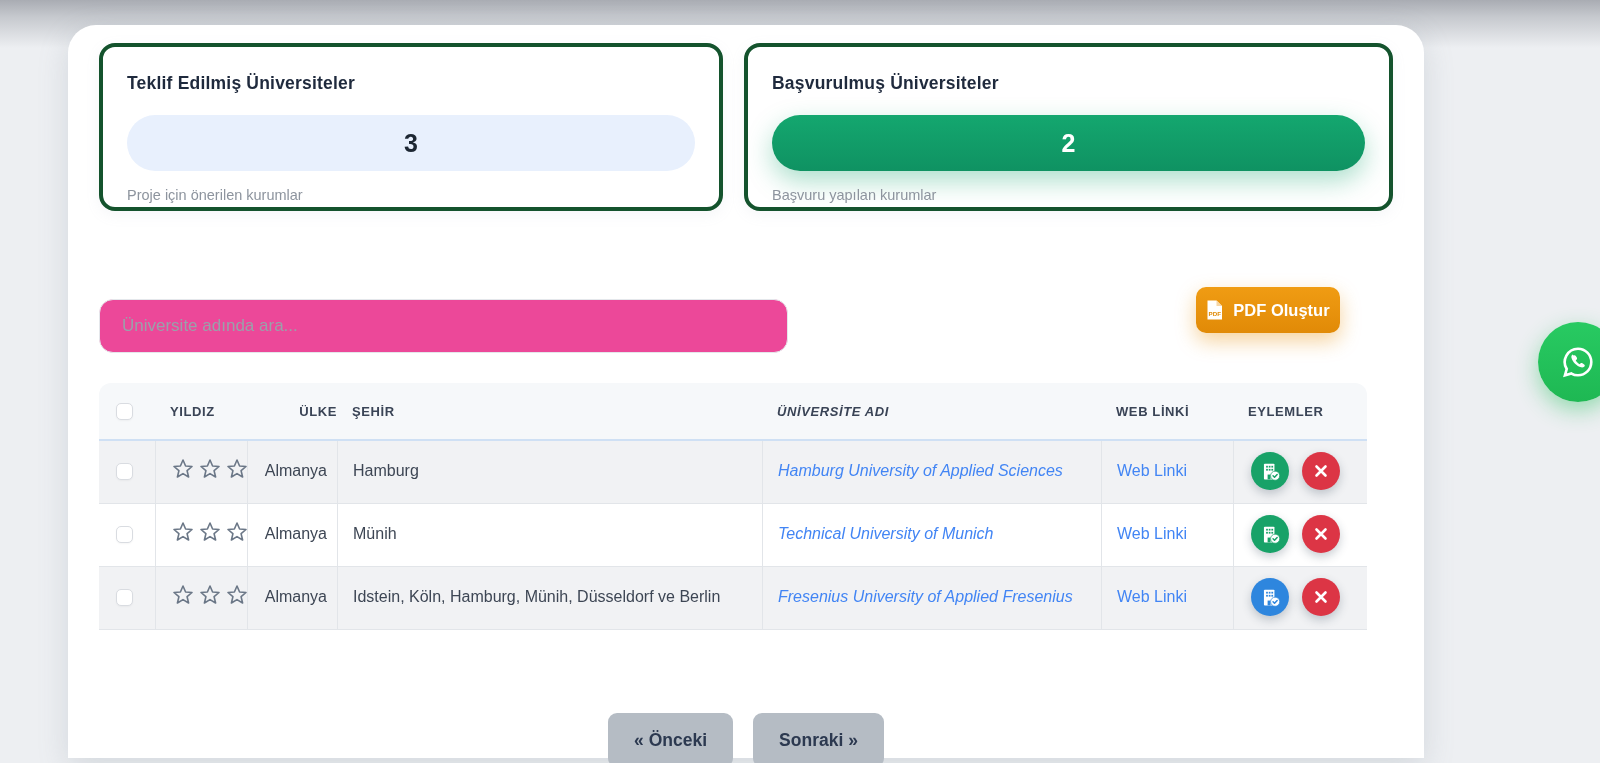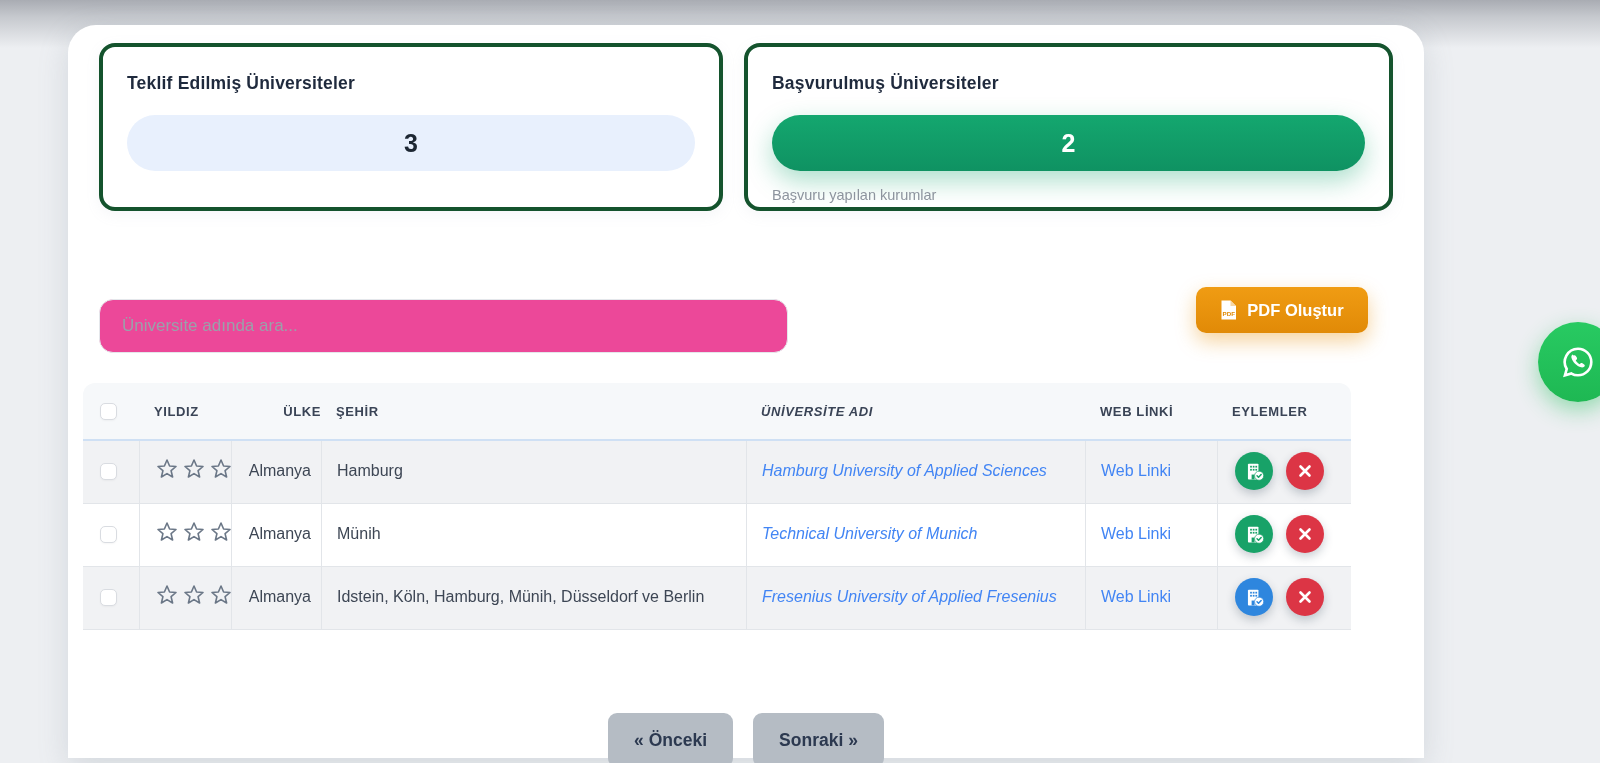--- a/index.html
+++ b/index.html
@@ -43,31 +43,31 @@
   .stat-sub { margin-top:16px; font-size:14.5px; color:#8d949e; }
   
   .search-input {
     position:absolute; left:31px; top:274px; width:689px; height:54px;
     border:1px solid #e4e7eb; border-radius:14px; background:#ec4899;
     padding:0 22px; font-size:17px; color:#333; outline:none;
     font-family:"Liberation Sans", sans-serif;
   }
   .search-input::placeholder { color:#9aa1ab; }
   .pdf-btn {
-    position:absolute; left:1128px; top:262px; width:172px; height:46px;
+    position:absolute; left:1128px; top:262px; width:144px; height:46px;
     border:none; border-radius:10px; cursor:pointer;
     background:linear-gradient(180deg,#f09c13 0%,#e18a07 100%);
     box-shadow:0 8px 20px rgba(232,146,13,.40);
     color:#fff; font-size:16.5px; font-weight:bold;
     display:flex; align-items:center; justify-content:center; gap:10px;
     font-family:"Liberation Sans", sans-serif;
   }
   
   .table-wrap {
-    position:absolute; left:15px; top:358px; width:1268px;
+    position:absolute; left:31px; top:358px; width:1268px;
     border-radius:12px 12px 0 0; overflow:hidden;
   }
   table { width:100%; border-collapse:separate; border-spacing:0; table-layout:fixed; }
   thead th {
     background:#f6f8fa; height:58px; text-align:left;
     font-size:13px; font-weight:bold; letter-spacing:.6px; color:#3a4456;
     padding:0 0 0 15px; border-bottom:2px solid #cfe0f4;
   }
   th.col-check, td.col-check { width:56px;  padding-left:17px; }
   th.col-stars, td.col-stars { width:92px;  }
@@ -123,20 +123,21 @@
 
 <div class="top-shade"></div>
 
 <div class="panel">
 
   <div class="stat-card first">
     <div class="stat-title">Teklif Edilmiş Üniversiteler</div>
     <div class="stat-pill blue">
       <span>3</span>
     </div>
+    <div class="stat-sub">Proje için önerilen kurumlar</div>
   </div>
 
   <div class="stat-card second">
     <div class="stat-title">Başvurulmuş Üniversiteler</div>
     <div class="stat-pill green">
       <span>2</span>
     </div>
     <div class="stat-sub">Başvuru yapılan kurumlar</div>
   </div>
 

